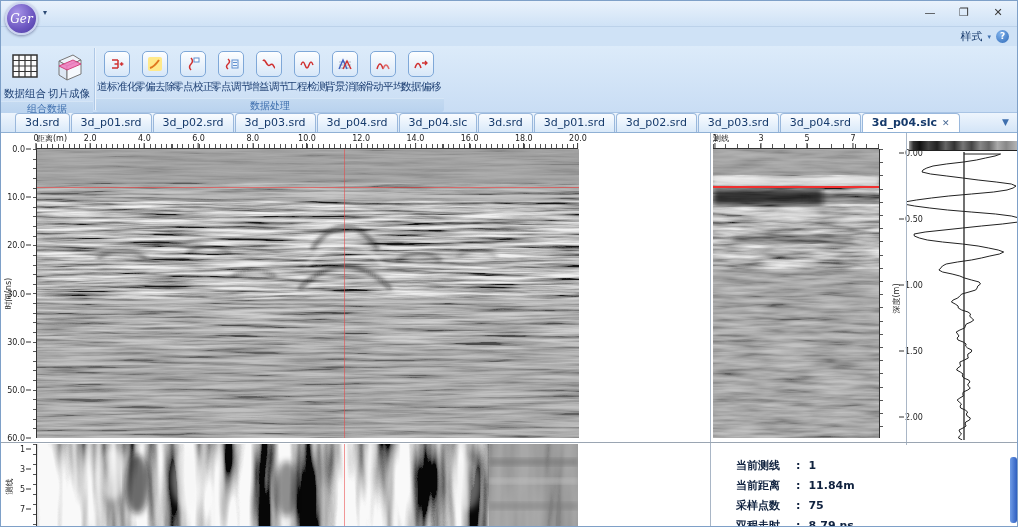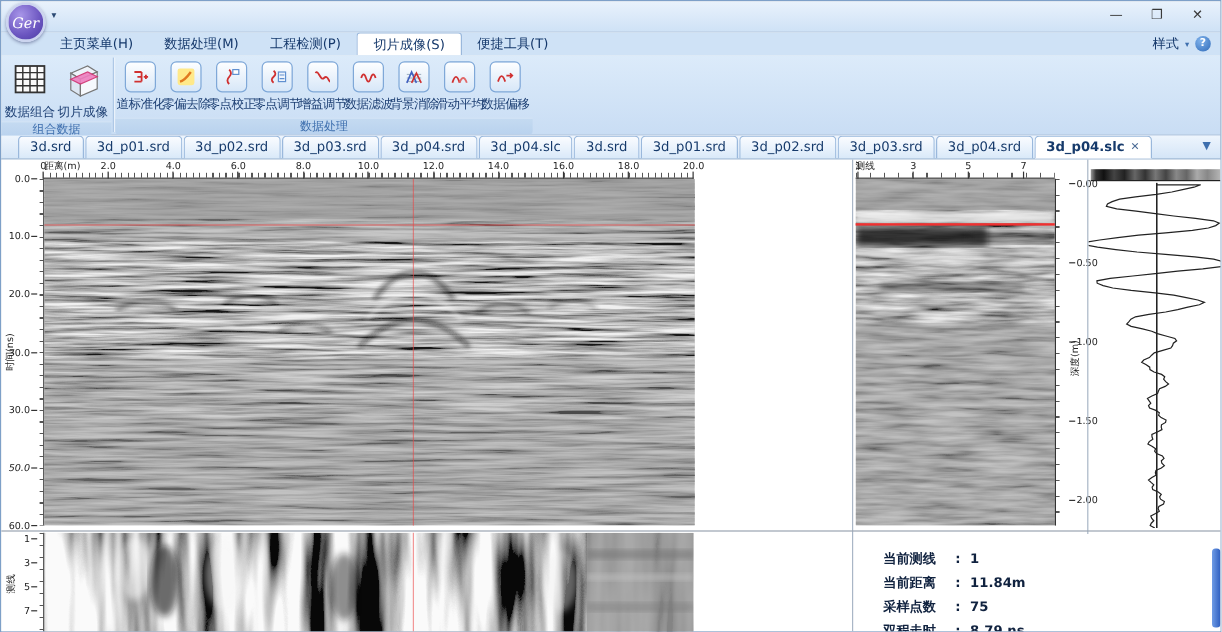--- a/index.html
+++ b/index.html
@@ -72,21 +72,21 @@
   .minor-x.cross { background:repeating-linear-gradient(to right,#555 0,#555 1px,transparent 1px,transparent 11.8px); }
   .minor-y { position:absolute; width:3px;
     background:repeating-linear-gradient(to bottom,#555 0,#555 1px,transparent 1px,transparent 9.63px); }
   .minor-y.cross { background:repeating-linear-gradient(to bottom,#555 0,#555 1px,transparent 1px,transparent 13.2px); }
   .minor-y.plan { background:repeating-linear-gradient(to bottom,#555 0,#555 1px,transparent 1px,transparent 10px); }
 
   .yaxis { position:absolute; }
   .ytick { position:absolute; right:0; transform:translateY(-50%); display:flex; align-items:center; gap:1px; }
   .ytick-label { font-size:8px; color:#222; }
   .ytick-mark { width:5px; height:1px; background:#333; }
-  .ytick.rightside { right:auto; left:8px; }
+  .ytick.rightside { right:auto; left:16px; }
 
   .hline { position:absolute; background:#333; height:1px; }
   .vline { position:absolute; background:#333; width:1px; }
   .red-h { position:absolute; height:1px; background:rgba(235,70,70,.65); z-index:5; }
   .red-v { position:absolute; width:1px; background:rgba(235,70,70,.55); z-index:5; }
   .red-h.bold { height:2px; background:#f03030; }
 
   .plot { position:absolute; overflow:hidden; }
   .divider-v { position:absolute; width:1px; background:#a9b6c6; }
   .divider-h-full { position:absolute; height:1px; background:#9aa5b2; }
@@ -151,28 +151,20 @@
       </div>
     <div class="qa-arrow">▾</div>
     <div class="win-controls">
       <div class="win-btn">—</div>
       <div class="win-btn">❐</div>
       <div class="win-btn">✕</div>
     </div>
   </div>
 
   <div class="menubar">
-    <div class="menu-tabs">
-
-    <div class="menu-tab">主页菜单(H)</div>
-        <div class="menu-tab">数据处理(M)</div>
-        <div class="menu-tab">工程检测(P)</div>
-        <div class="menu-tab active">切片成像(S)</div>
-        <div class="menu-tab">便捷工具(T)</div>
-      </div>
     <div class="menubar-right">
       <span class="style-dd">样式</span>
       <span class="style-arrow">▾</span>
       <span class="help-btn">?</span>
     </div>
   </div>
 
   <div class="ribbon">
     <div class="rgroup" style="width:92px">
       <div class="rgroup-buttons">
@@ -246,21 +238,21 @@
             </svg>
           </span>
           <span class="blabel">增益调节</span>
         </div>
         <div class="small-btn">
           <span class="icon-box">
             <svg width="16" height="16" viewBox="0 0 16 16" fill="none">
               <path d="M2 9 q2 -6 4 0 t4 0 t4 0" stroke="#d03030" stroke-width="1.5"></path>
             </svg>
           </span>
-          <span class="blabel">数据滤波</span>
+          <span class="blabel">工程检测</span>
         </div>
         <div class="small-btn">
           <span class="icon-box">
             <svg width="16" height="16" viewBox="0 0 16 16" fill="none">
               <path d="M2 6 H14 M2 9 H14 M2 12 H14" stroke="#9ab" stroke-width="0.8"></path>
               <path d="M2 13 L6 4 L10 13" stroke="#4060c0" stroke-width="1.4"></path>
               <path d="M6 13 L10 5 L14 13" stroke="#d03030" stroke-width="1.4"></path>
             </svg>
           </span>
           <span class="blabel">背景消除</span>
@@ -400,21 +392,21 @@
           <span class="ytick-mark"></span>
         </div>
         <div class="ytick" style="top: 50%;">
           <span class="ytick-label">30.0</span>
           <span class="ytick-mark"></span>
         </div>
         <div class="ytick" style="top: 66.6667%;">
           <span class="ytick-label">30.0</span>
           <span class="ytick-mark"></span>
         </div>
-        <div class="ytick" style="top: 83.3333%; font-style: italic;">
+        <div class="ytick" style="top: 83.3333%;">
           <span class="ytick-label">50.0</span>
           <span class="ytick-mark"></span>
         </div>
         <div class="ytick" style="top: 100%;">
           <span class="ytick-label">60.0</span>
           <span class="ytick-mark"></span>
         </div>
       </div>
     <div class="minor-y" style="left:32px;top:16px;height:289px"></div>
     <div class="vline" style="left:35px;top:16px;height:289px"></div>

